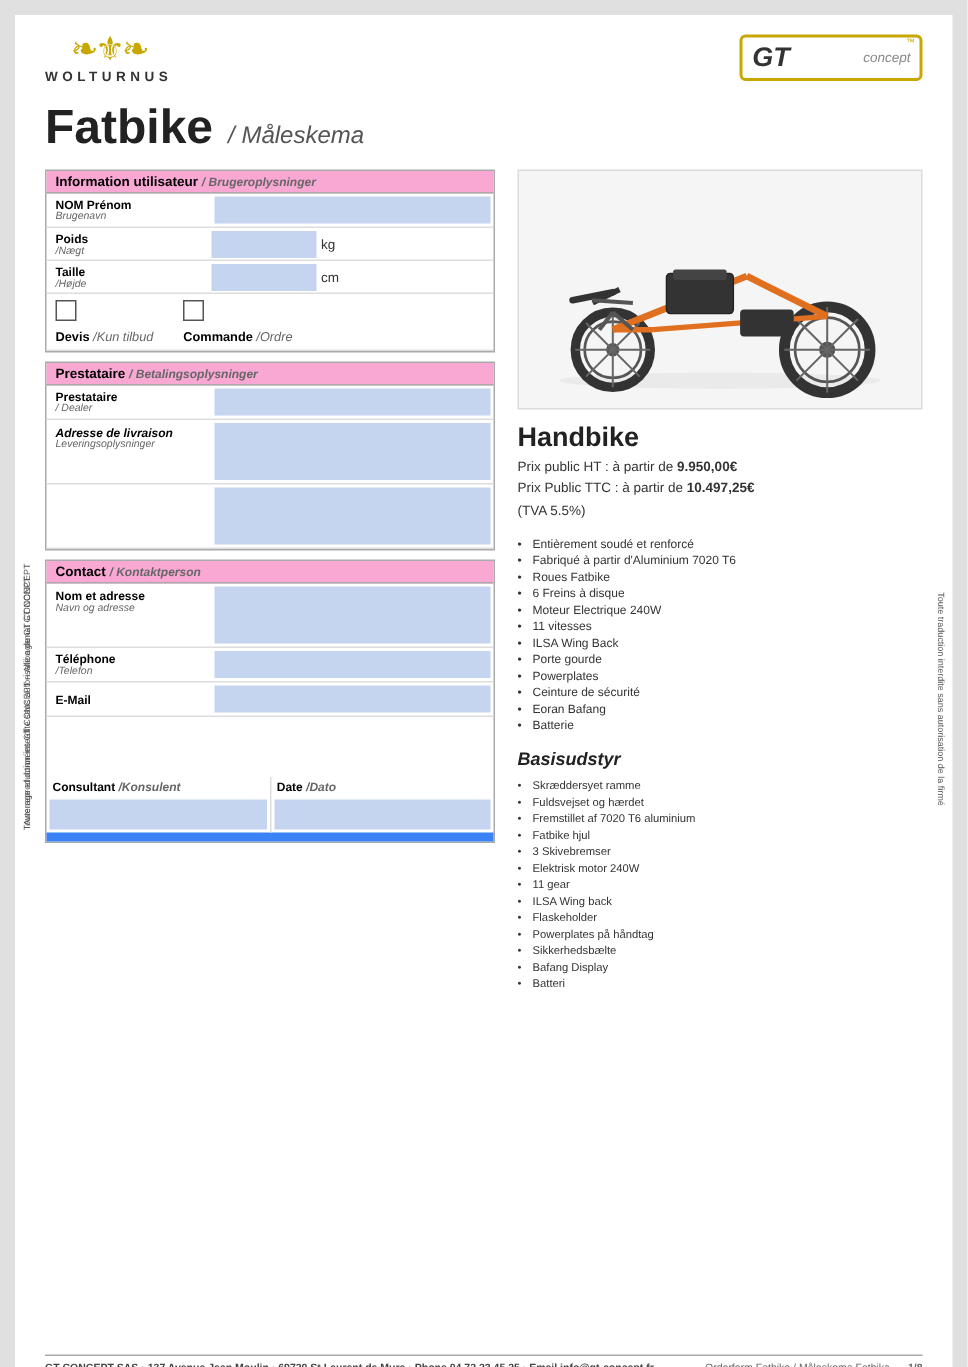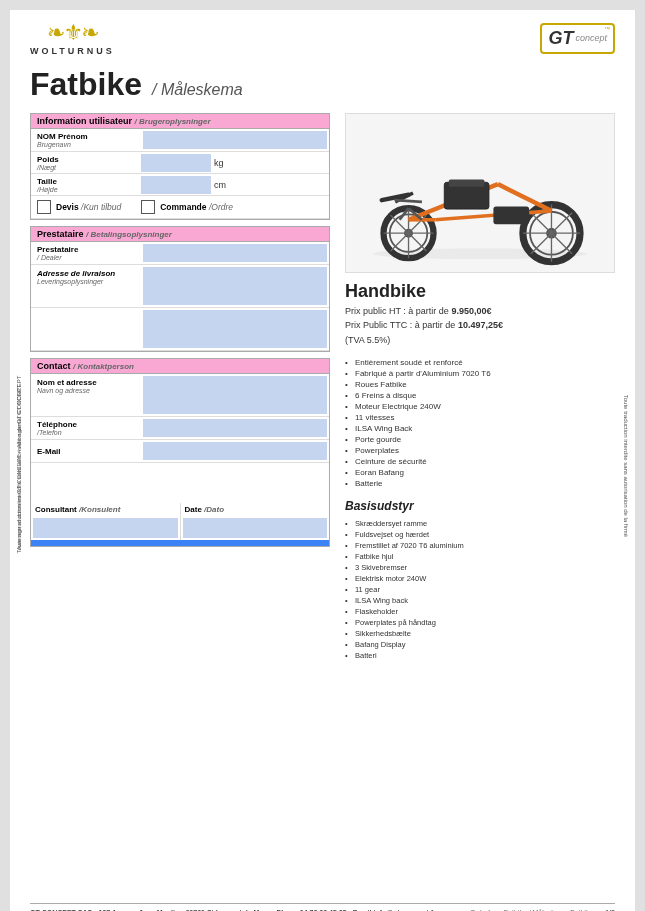--- a/index.html
+++ b/index.html
@@ -94,20 +94,21 @@
       letter-spacing: 3px;
       color: #333;
     }
     .logo-gt {
       display: flex;
       align-items: center;
       border: 2px solid #c8a800;
       border-radius: 4px;
       padding: 3px 6px;
       position: relative;
+      gap: 47px;
     }
     .logo-gt .gt-text {
       font-size: 18px;
       font-weight: bold;
       font-style: italic;
       color: #333;
     }
     
     .title-area {
       display: flex;
@@ -192,22 +193,22 @@
     
     .checkbox-row {
       display: flex;
       align-items: center;
       padding: 4px 6px;
       gap: 20px;
       border-bottom: 1px solid #ddd;
     }
     .checkbox-item {
       display: flex;
-      align-items: center;
       gap: 5px;
+      flex-direction: column;
     }
     .checkbox-box {
       width: 14px;
       height: 14px;
       border: 1.5px solid #555;
       background: #fff;
       display: inline-block;
       flex-shrink: 0;
     }
     .checkbox-label { font-size: 8.5px; }

